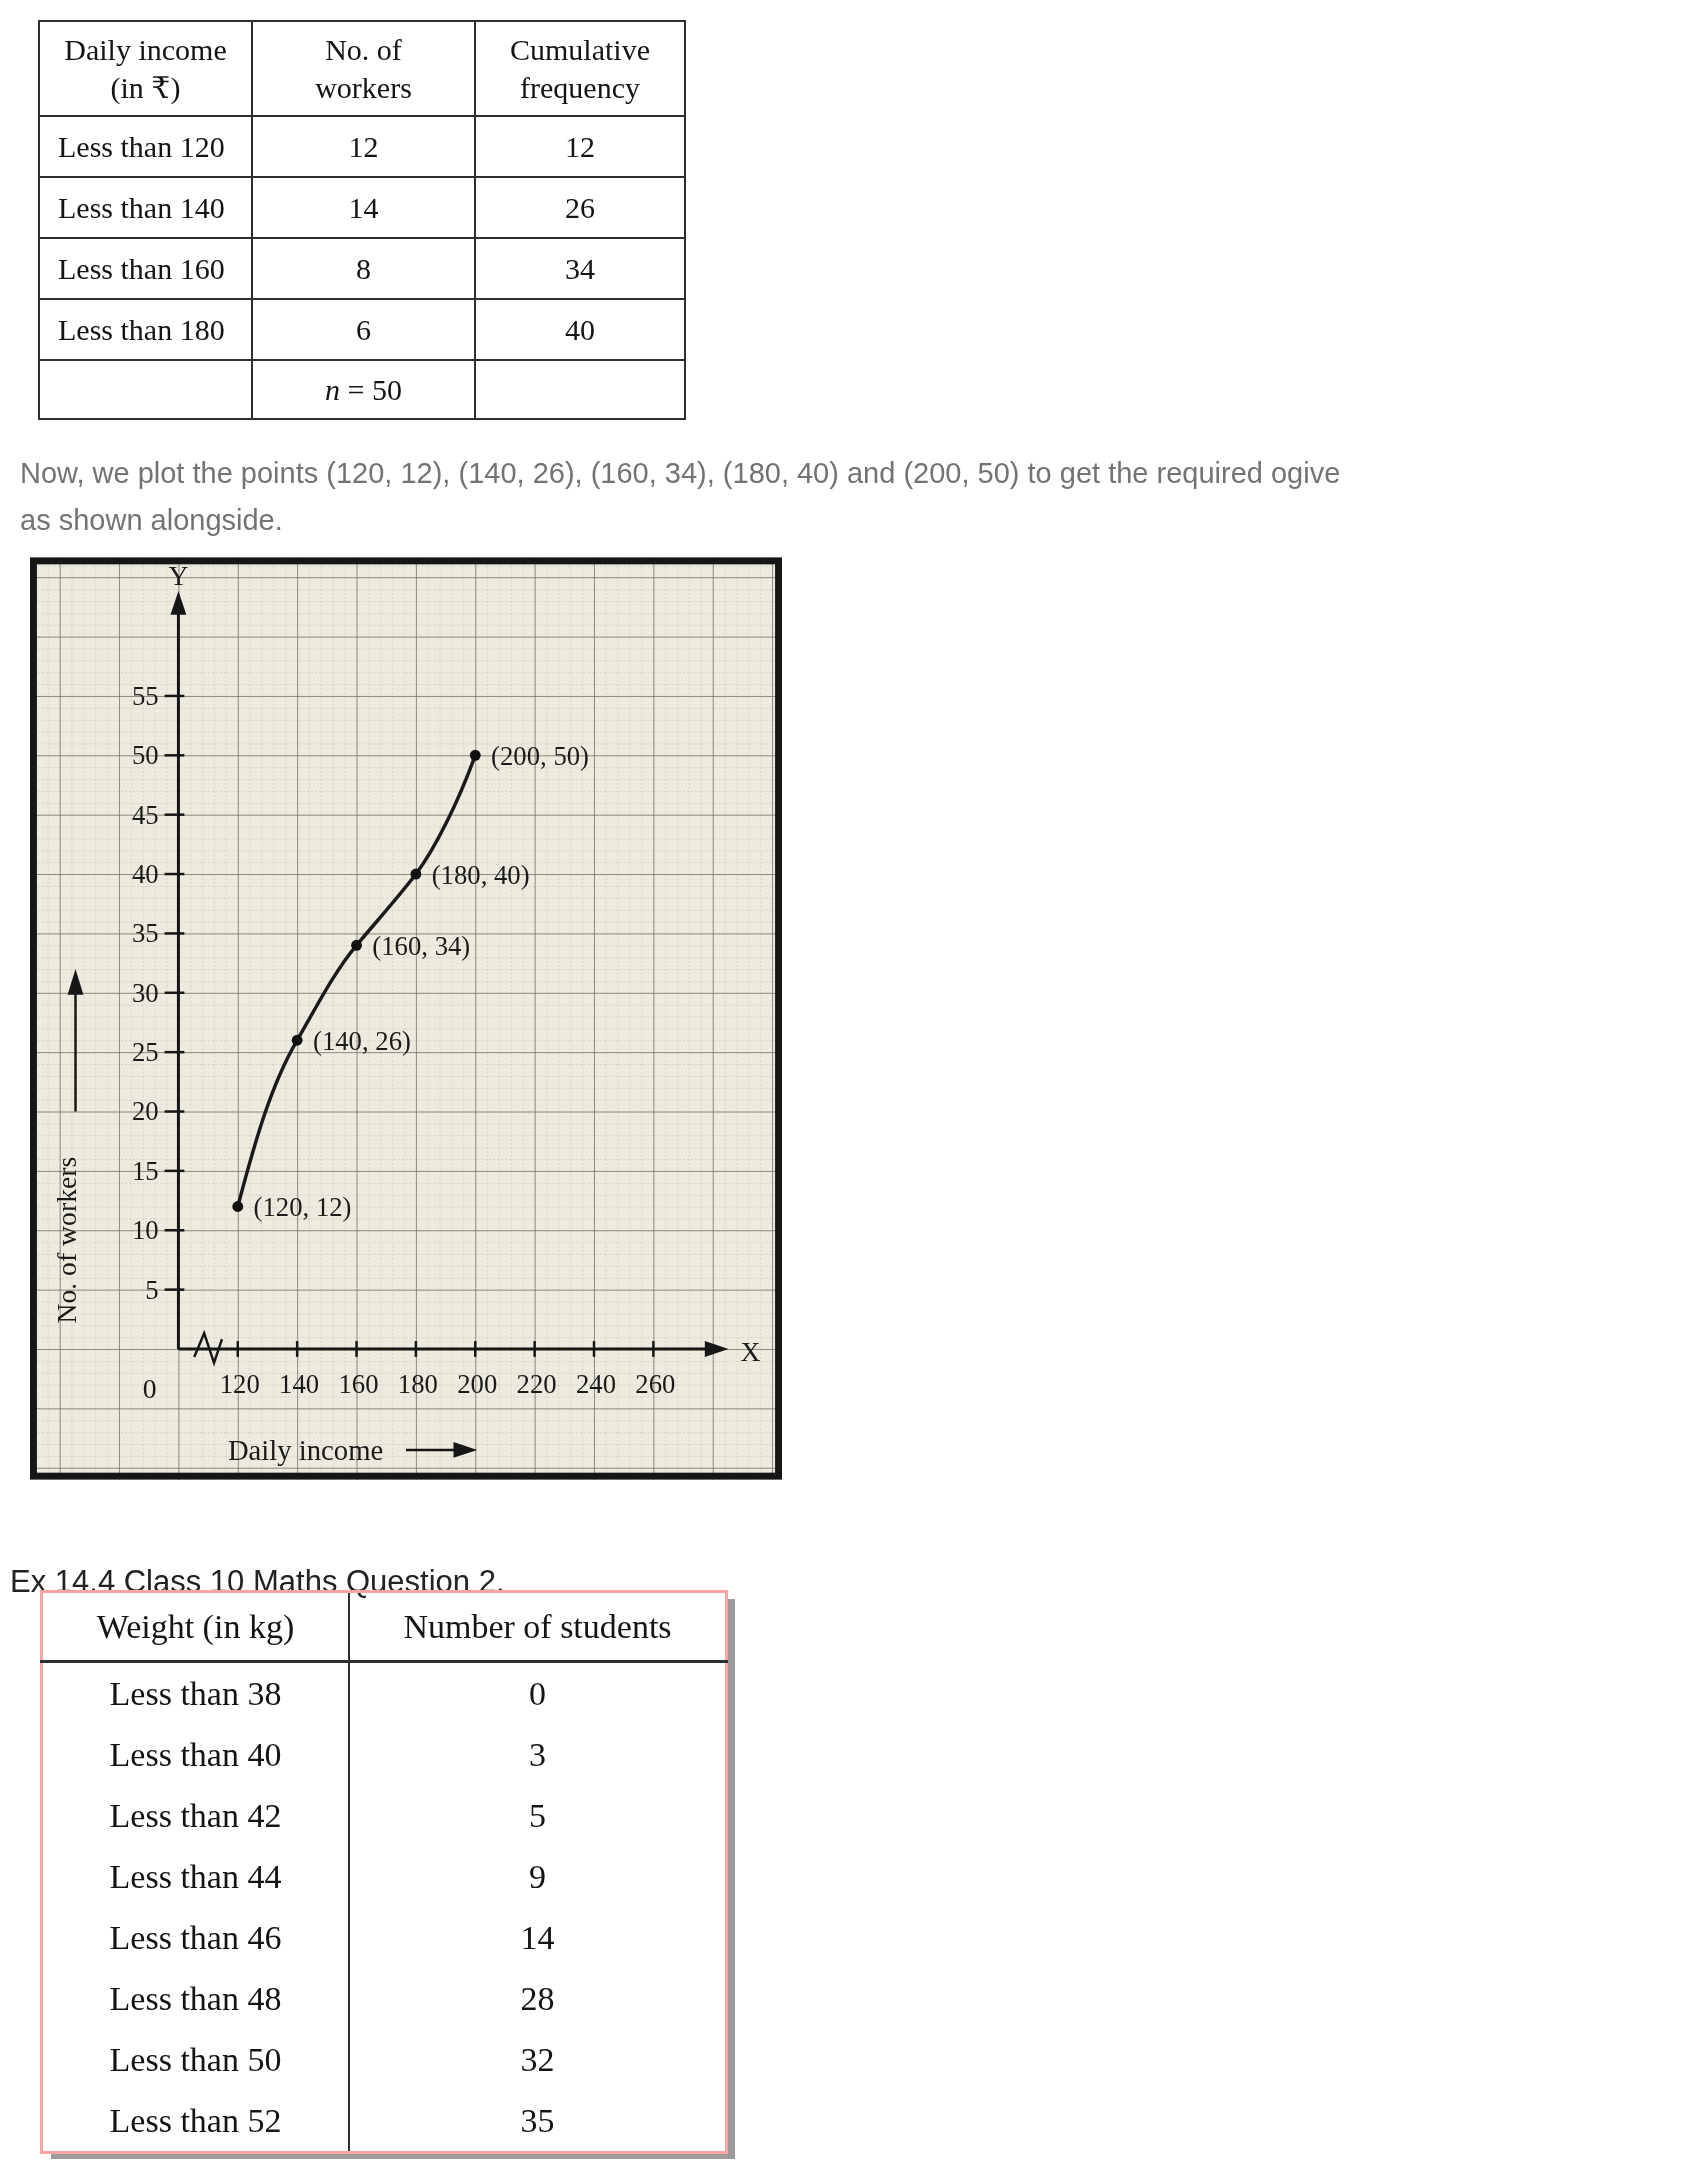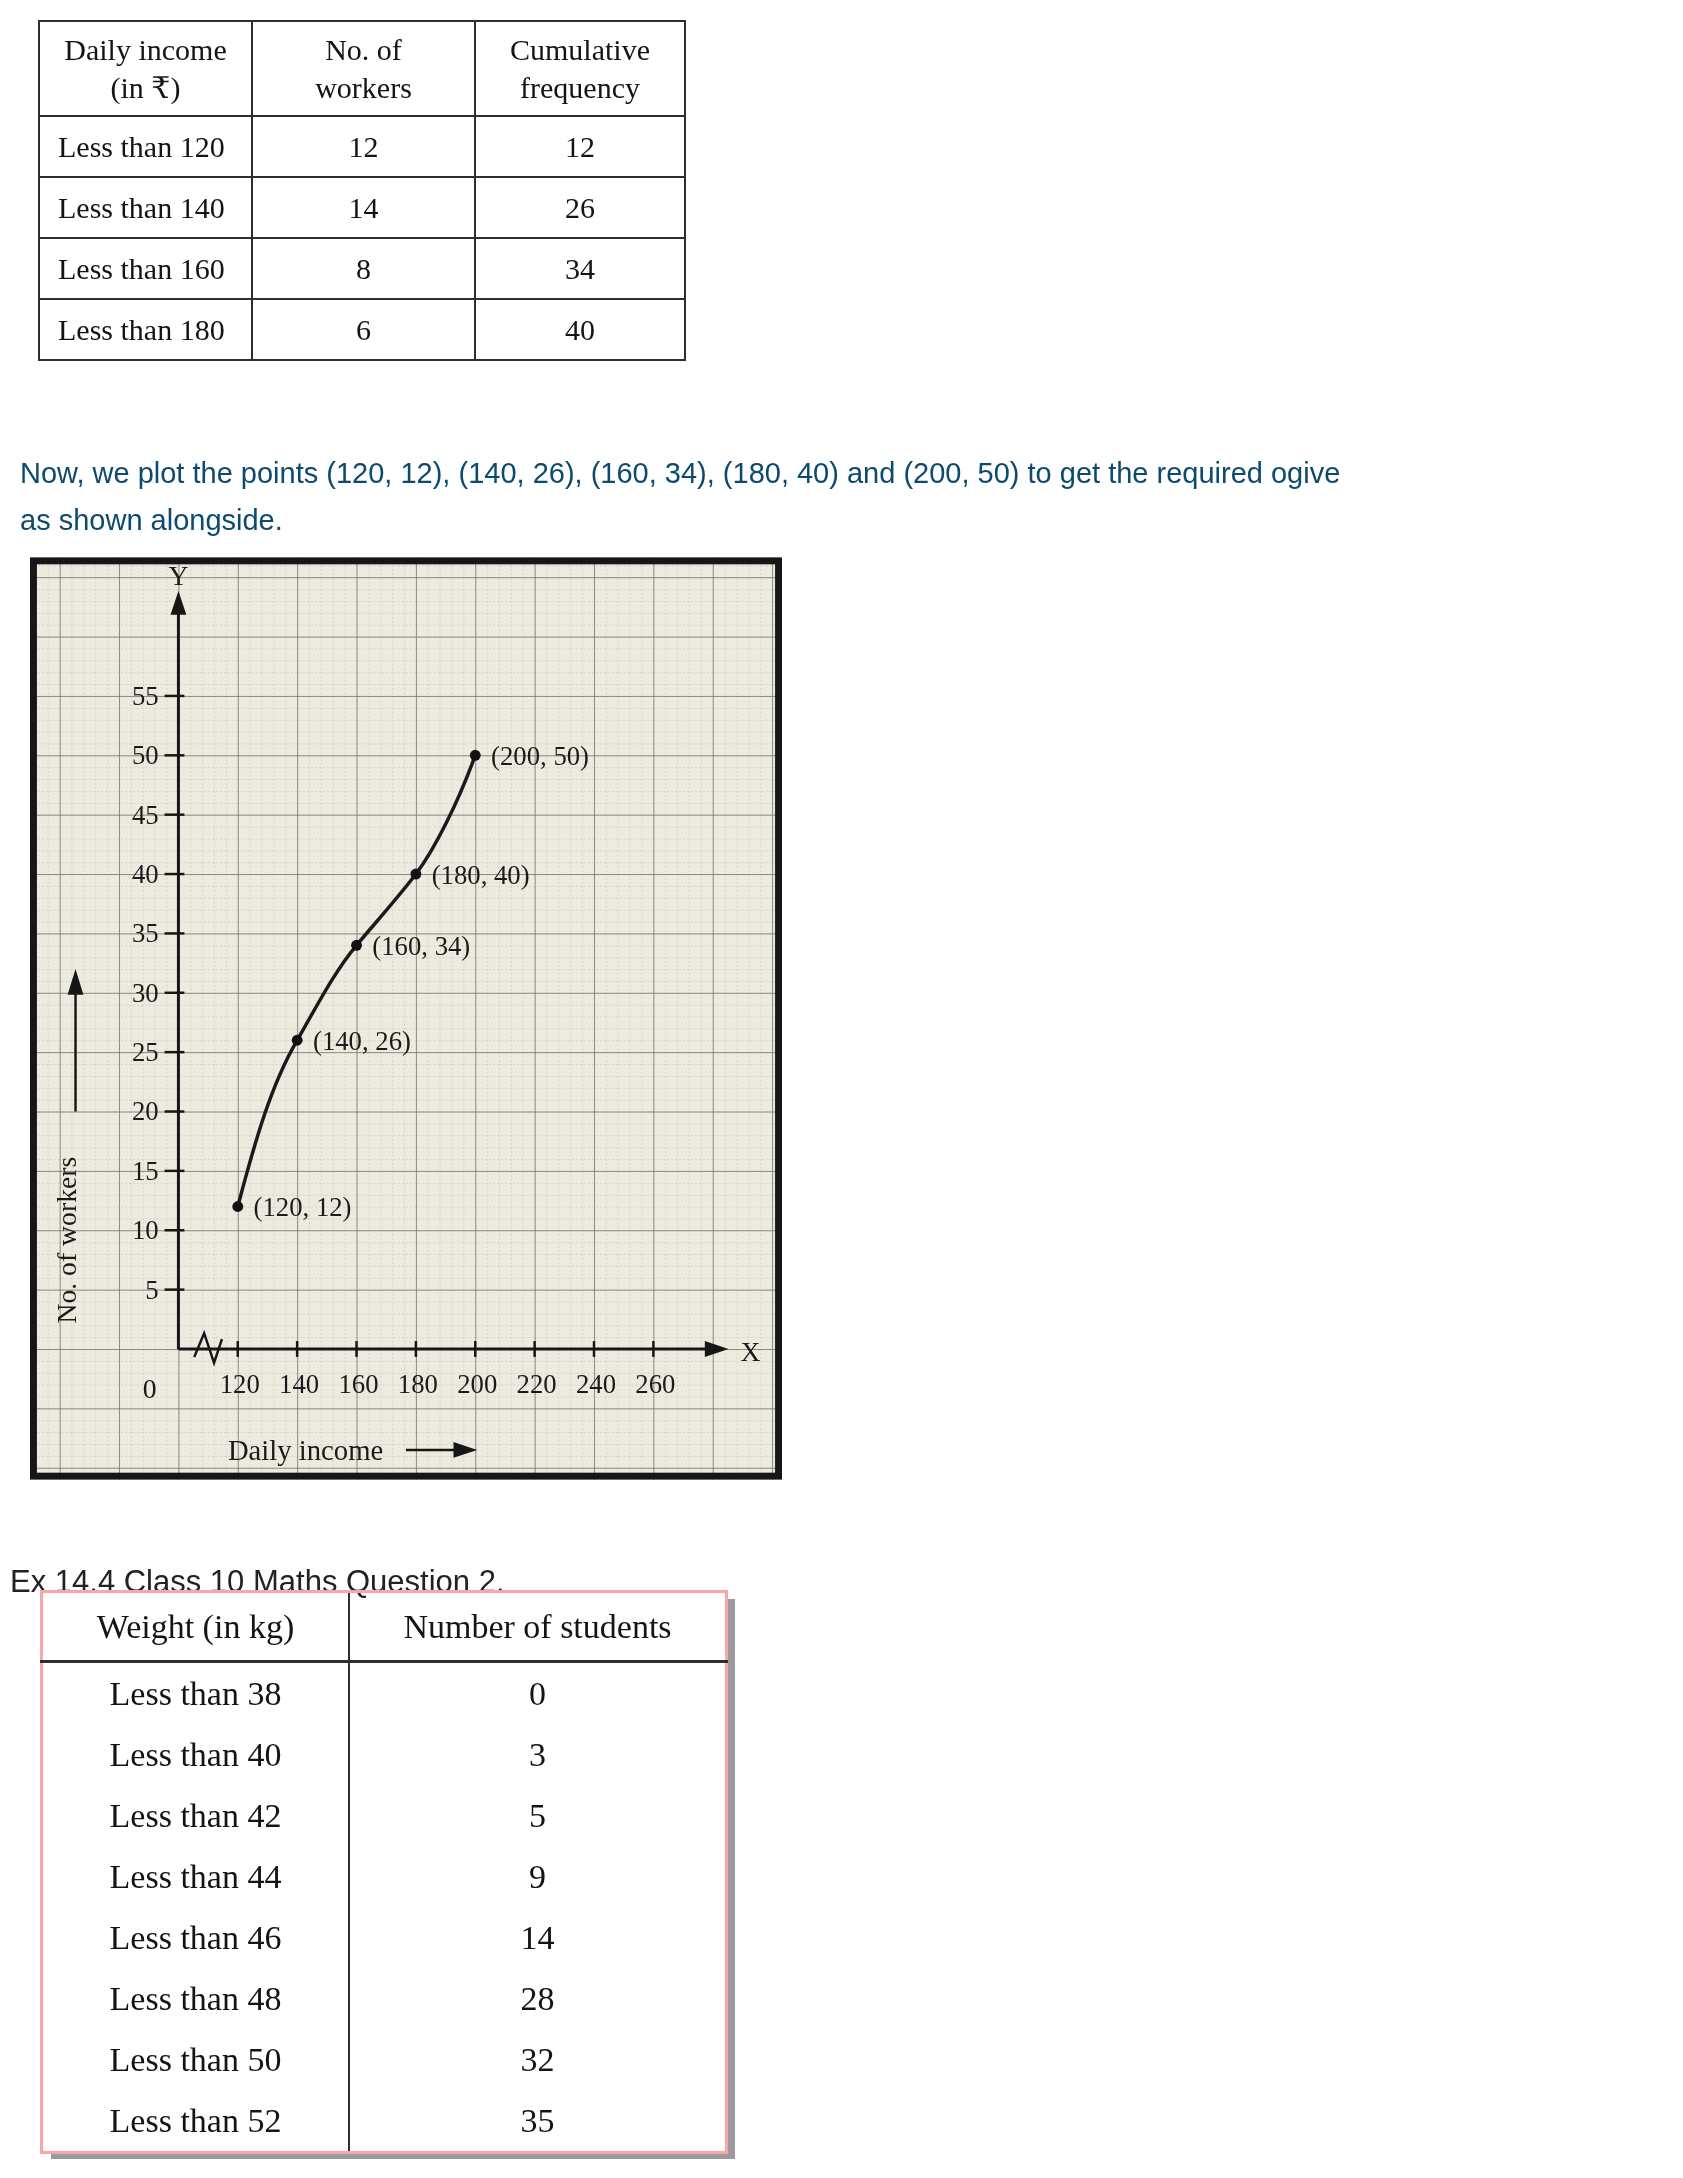--- a/index.html
+++ b/index.html
@@ -15,21 +15,21 @@
     font-size:30px; color:#141414;
   }
   .t1 th, .t1 td { border:2.5px solid #2e2e2e; vertical-align:middle; font-weight:normal; }
   .t1 th { height:91px; text-align:center; line-height:1.25; }
   .t1 td { height:57px; text-align:center; }
   .t1 td.inc { text-align:left; padding-left:18px; }
   .t1 .c1 { width:213px; } .t1 .c2 { width:223px; } .t1 .c3 { width:210px; }
   .t1 .foot td { height:55px; }
   .ital { font-style:italic; }
   
-  .para { position:absolute; left:20px; top:450px; width:1584px; font-size:29px; line-height:47px; color:#0c4a6e; }
+  .para { position:absolute; left:20px; top:450px; width:1584px; font-size:29px; line-height:47px; color:#737373; }
   
   .graph { position:absolute; left:30px; top:557px; }
   .graph text { fill:#1a1a1a; font-family:"Liberation Serif","DejaVu Serif",serif; }
   
   .h2line { position:absolute; left:10px; top:1564px; font-size:31px; color:#222; }
   .introline { position:absolute; left:10px; top:1538px; font-size:31px; color:#222; }
   
   .t2 {
     position:absolute; left:40px; top:1590px; width:688px;
     border-collapse:collapse; table-layout:fixed;
@@ -84,20 +84,25 @@
       <tr>
         <td class="inc">Less than 160</td>
         <td>8</td>
         <td>34</td>
       </tr>
       <tr>
         <td class="inc">Less than 180</td>
         <td>6</td>
         <td>40</td>
       </tr>
+      <tr class="foot">
+        <td></td>
+        <td><span class="ital">n</span> <span>= 50</span></td>
+        <td></td>
+      </tr>
     </tbody>
   </table>
 
   <div class="para">
     <div>Now, we plot the points (120, 12), (140, 26), (160, 34), (180, 40) and (200, 50) to get the required ogive</div>
     <div>as shown alongside.</div>
   </div>
 
   <svg class="graph" width="752" height="923" viewBox="0 0 760 932">
     <defs>

